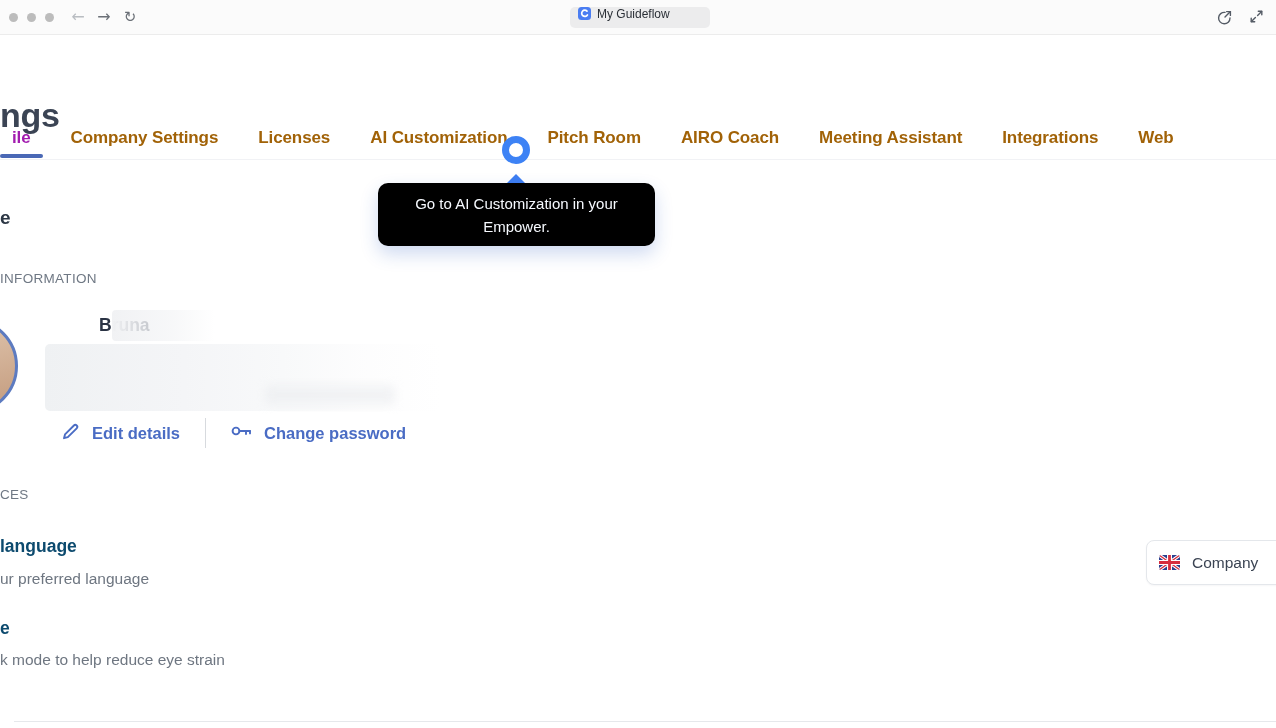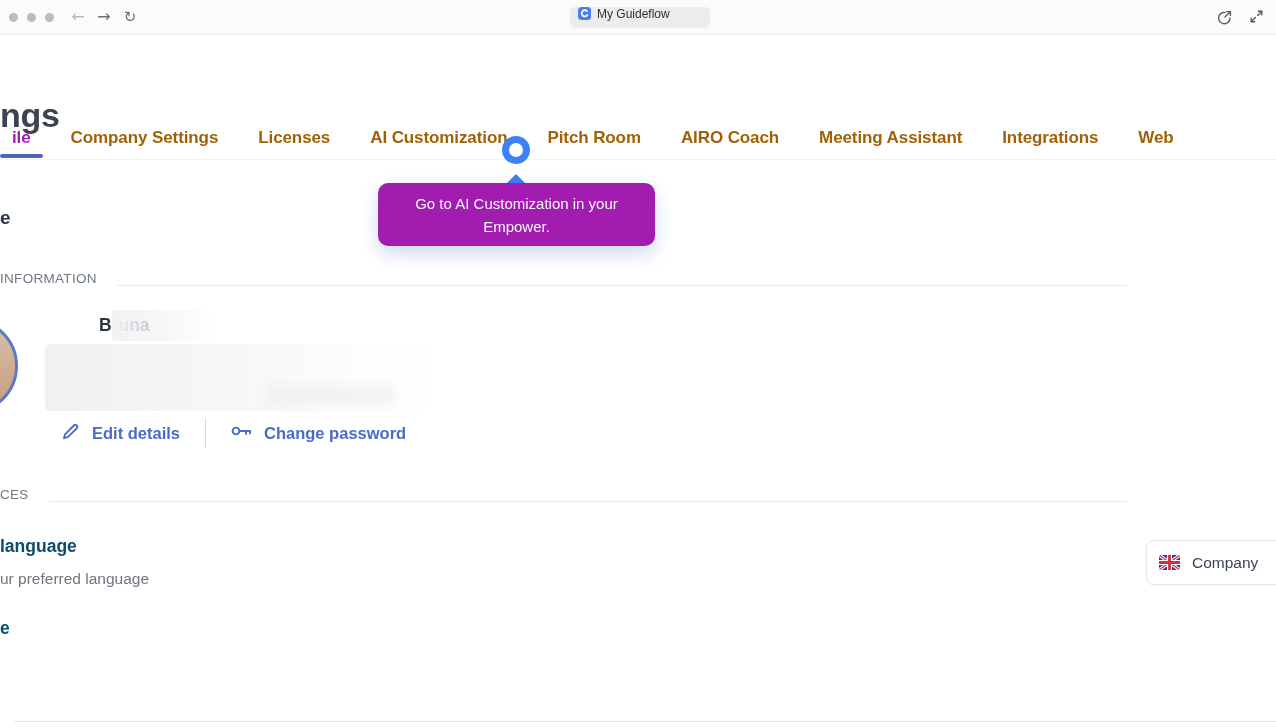--- a/index.html
+++ b/index.html
@@ -61,36 +61,36 @@
     position:absolute; left:0; top:159px; width:1276px; height:1px; background:#f1f2f5;
   }
 
   
   .focus-ring {
     position:absolute; left:502px; top:136px; width:28px; height:28px;
     border:7px solid #3d82f5; border-radius:50%; background:#fff;
   }
   .tour-tooltip {
     position:absolute; left:378px; top:183px; width:277px; height:63px;
-    background:#a21caf; border-radius:10px; color:#f7faff;
+    background:#000000; border-radius:10px; color:#f7faff;
     font-size:15px; line-height:23px; font-weight:500; text-align:center;
     display:flex; align-items:center; justify-content:center; padding:8px 22px;
     box-shadow:0 8px 18px rgba(37,88,190,0.22);
   }
   .tour-arrow {
     position:absolute; left:506px; top:174px; width:0; height:0;
     border-left:10px solid transparent; border-right:10px solid transparent;
     border-bottom:10px solid #3e7ef2;
   }
 
   .section-heading {
     position:absolute; left:0; font-size:19px; font-weight:700; color:#2c3745;
   }
   .section-label-row {
-    position:absolute; left:0; width:1127px; display:flex; align-items:flex-end;
+    position:absolute; left:0; width:1127px; display:flex; align-items:flex-start;flex-direction:column;
   }
   .section-label {
     font-size:13.5px; font-weight:500; color:#6f7884; letter-spacing:0.3px; flex:0 0 auto;
   }
   .section-rule { flex:1 1 auto; height:1px; background:#e7e9ec; margin-left:20px; }
 
   
   .avatar {
     position:absolute; left:-78px; top:318px; width:96px; height:96px; border-radius:50%;
     border:3px solid #5d7bc0;
@@ -254,16 +254,17 @@
         <path d="M0 0 21 15 M21 0 0 15" stroke="#ffffff" stroke-width="3.4"></path>
         <path d="M0 0 21 15 M21 0 0 15" stroke="#d62e3e" stroke-width="1.3"></path>
         <path d="M10.5 0v15 M0 7.5h21" stroke="#ffffff" stroke-width="5"></path>
         <path d="M10.5 0v15 M0 7.5h21" stroke="#d62e3e" stroke-width="2.8"></path>
       </svg>
     </span>
     <span class="lang-value">Company</span>
   </div>
 
   <div class="pref-title" style="top:618px;">e</div>
+  <div class="pref-sub" style="top:651px;">k mode to help reduce eye strain</div>
 
   <div class="bottom-rule"></div>
 
 </div>
 
 </body></html>

